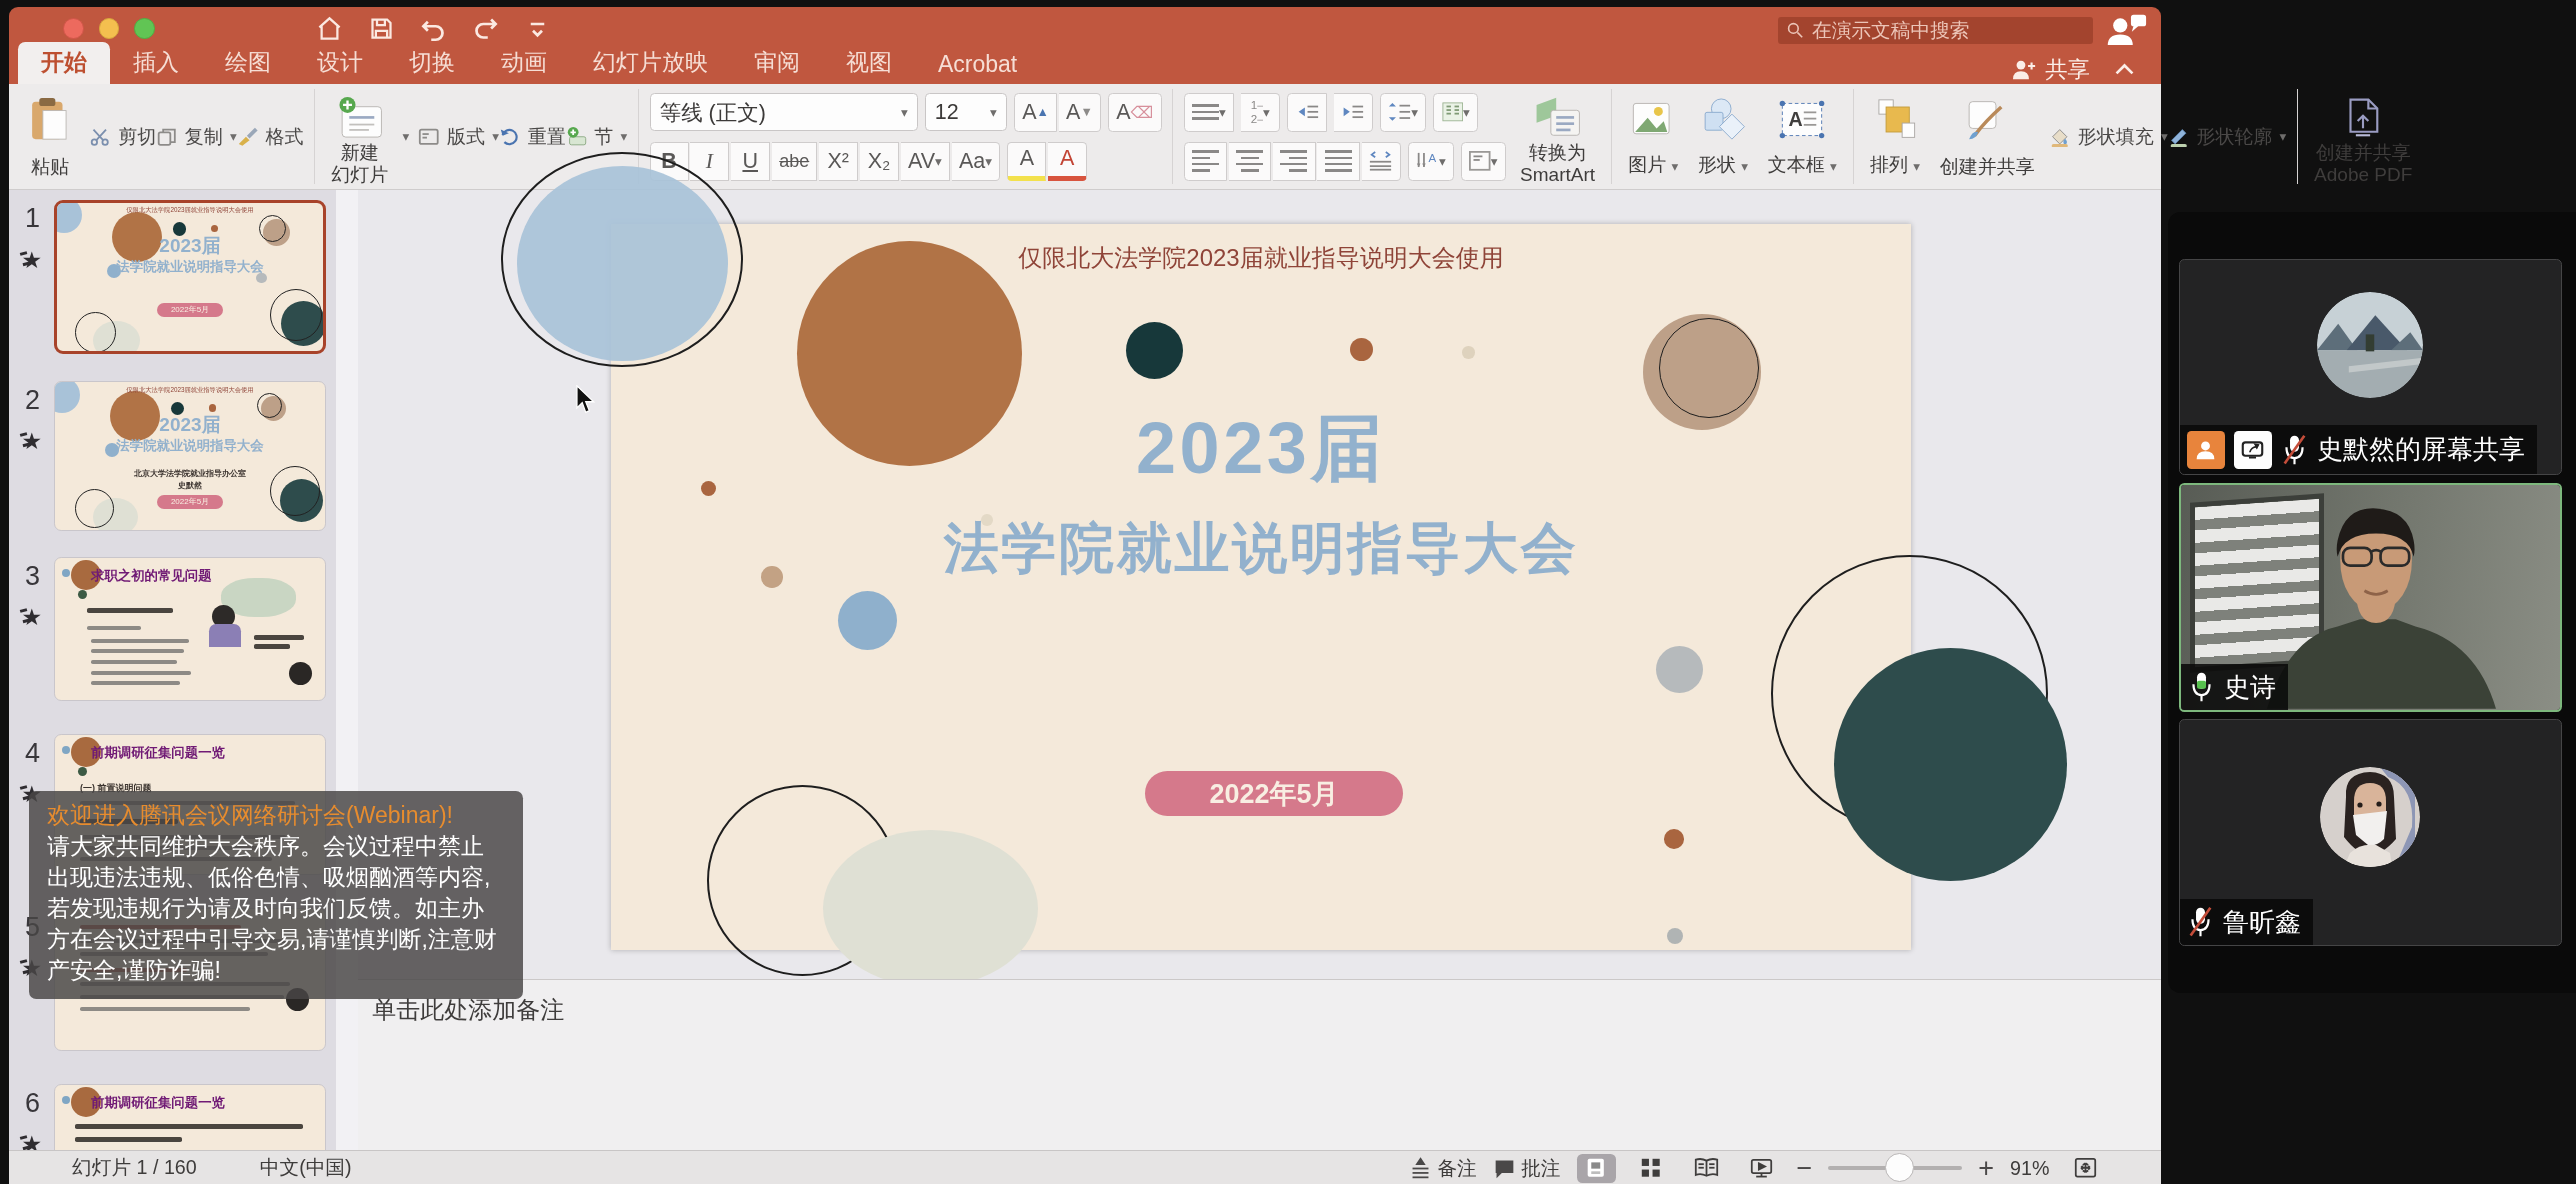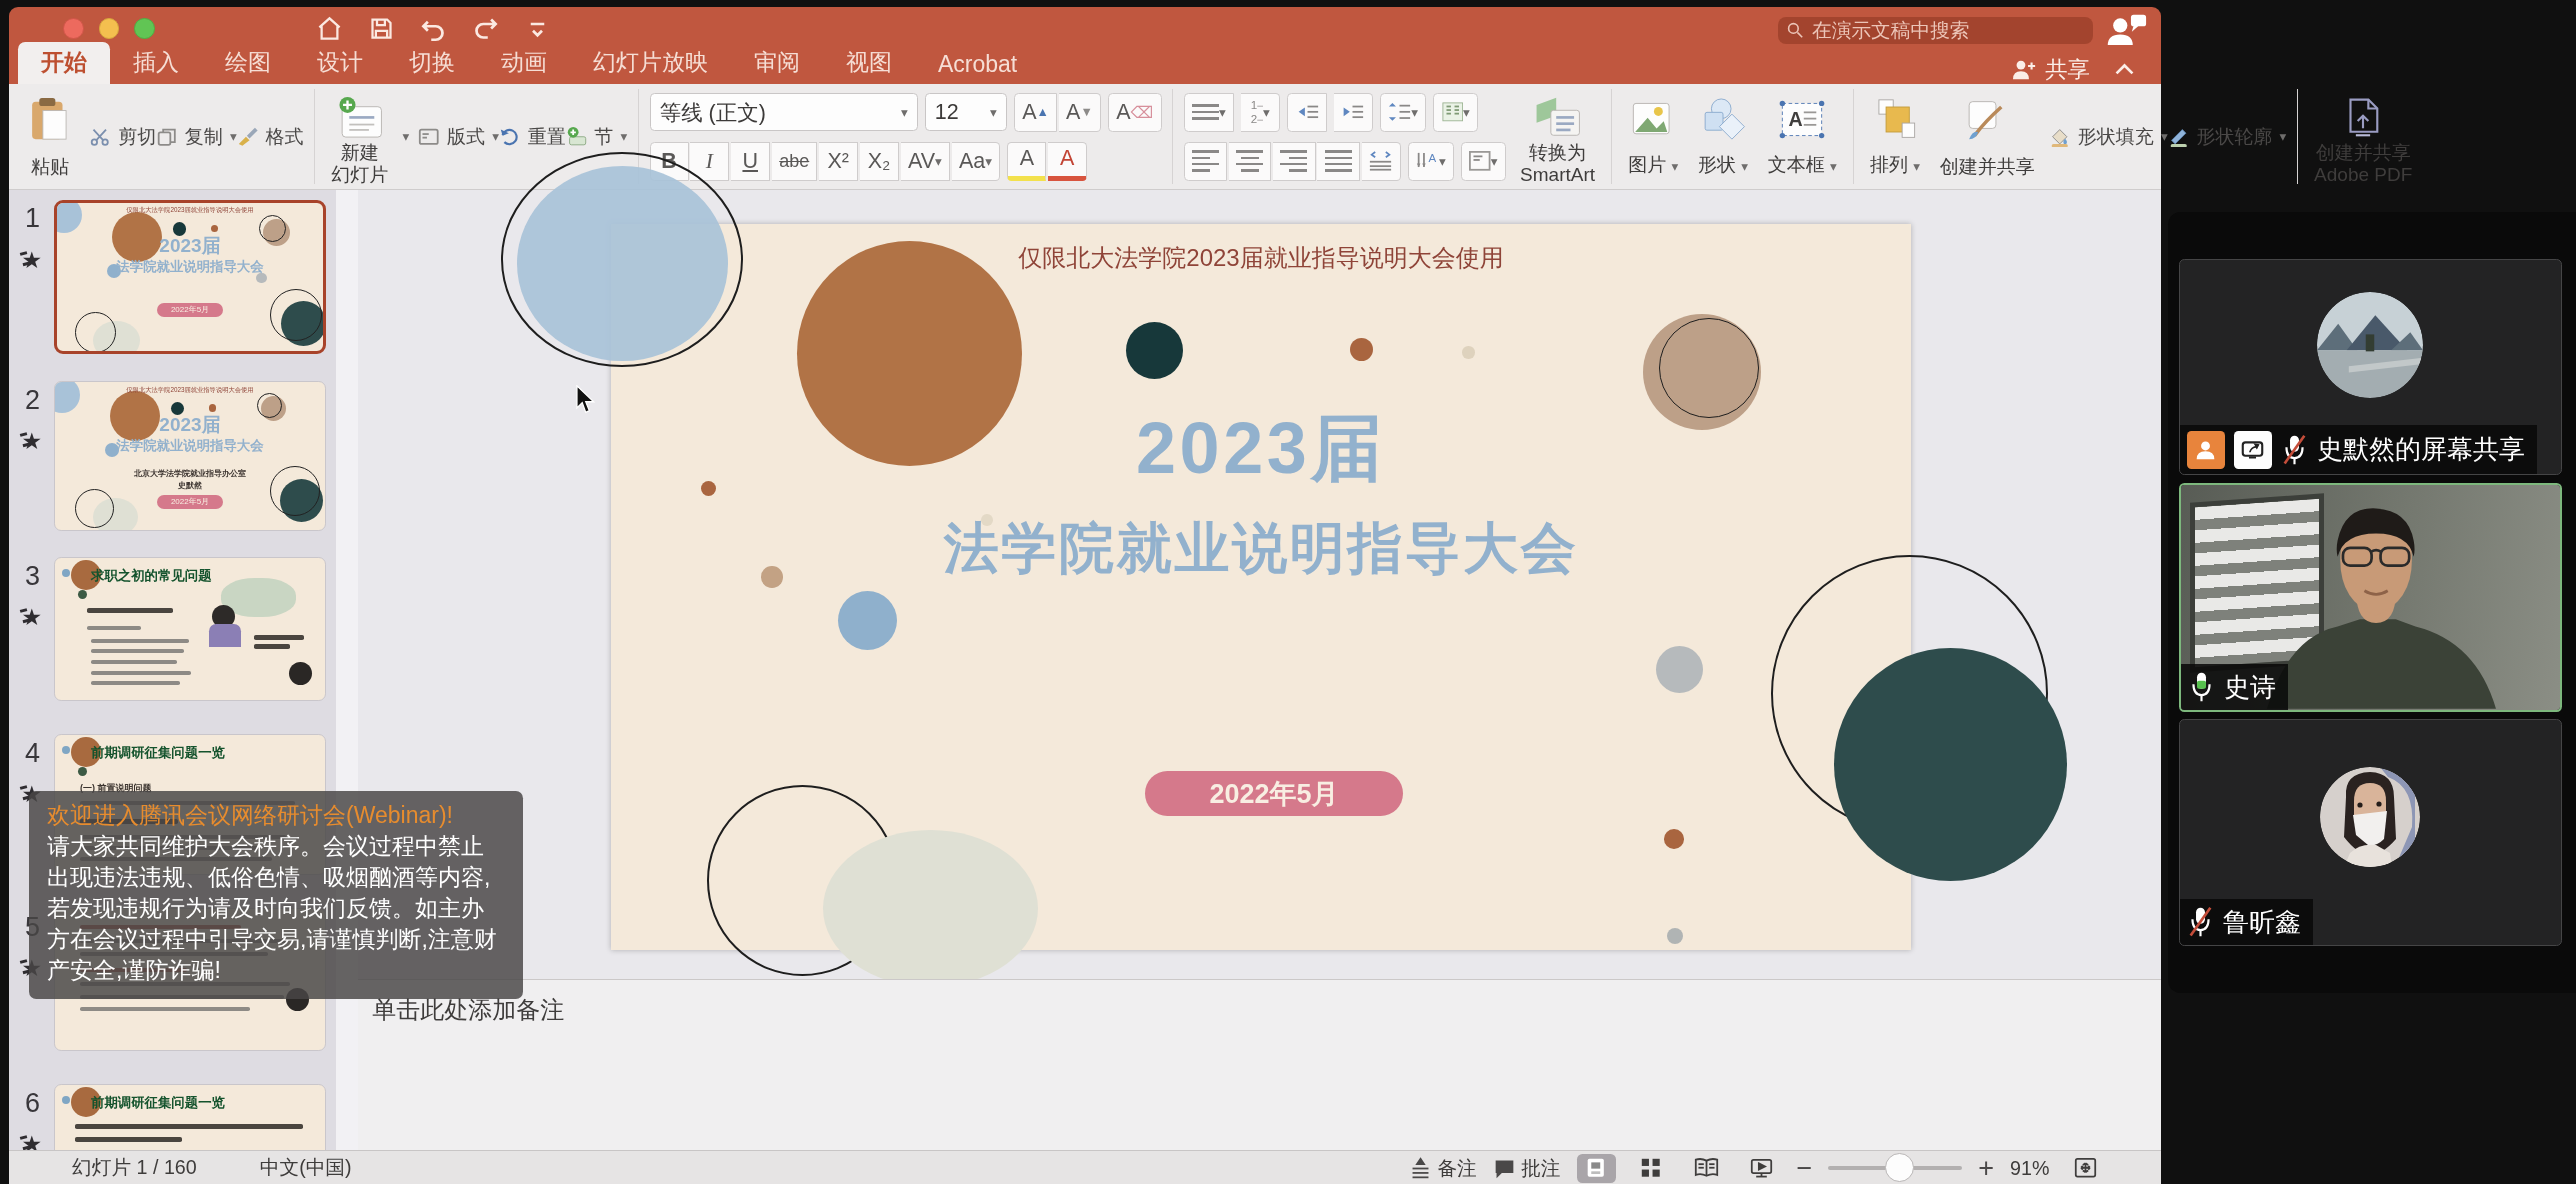--- a/index.html
+++ b/index.html
@@ -17,21 +17,21 @@
   .tl-green { background:#61c554; border:0.9px solid #4eae42; }
   .qat-ic { width:27px; height:27px; margin:0 12.5px; color:#fbe9e2; }
   .qat-ic svg { width:100%; height:100%; }
   #tb-title { position:absolute; left:50%; top:0; transform:translateX(-50%); height:43px;
               display:flex; align-items:center; gap:9px; color:#fbeee8; font-size:24px; font-weight:bold; }
   .ppt-doc-ic { width:23px; height:29px; background:#fff; border-radius:2.7px; position:relative; }
   .ppt-doc-ic::after { content:"P"; position:absolute; left:-5.4px; top:6.3px; width:18px; height:18px;
               background:#c43e1c; color:#fff; border-radius:50%; font-size:13.4px; font-weight:bold;
               display:flex; align-items:center; justify-content:center; }
   #searchbox { position:absolute; left:1769px; top:9.8px; width:315px; height:27px; background:rgba(90,20,5,.28);
-              border-radius:8px; display:flex; align-items:center; padding:0 9px; gap:9px; }
+              border-radius:3px; display:flex; align-items:center; padding:0 9px; gap:9px; }
   #searchbox .mag { width:16px; height:16px; }
   #searchbox .ph { color:#ecc5b8; font-size:19.7px; white-space:nowrap; }
   #tb-contact { position:absolute; left:2097px; top:5.4px; width:41px; height:34px; color:#fff; }
 
   
   #tabsrow { left:9px; top:50px; width:2152px; height:34px; background:#c0573f; display:flex; align-items:flex-end; }
   .tab { color:#f6ded5; font-size:23px; padding:4.5px 23px 6.3px 23px; white-space:nowrap; }
   .tab.active { background:#f2efee; color:#bd4f30; font-weight:bold; border-radius:7.2px 7.2px 0 0; }
   #tabs-right { position:absolute; right:25px; top:3.6px; display:flex; align-items:center; gap:23px; color:#fbeee8; }
   #share-btn { display:flex; align-items:center; gap:7.2px; font-size:22.4px; }
@@ -82,21 +82,21 @@
   .mini-wm { position:absolute; left:0; right:0; top:3.6px; text-align:center; font-size:6.3px; color:#8f4438; white-space:nowrap; }
   .mini-t1 { position:absolute; left:0; right:0; top:30px; text-align:center; font-size:19px; font-weight:bold; color:#92b1cd; }
   .mini-t2 { position:absolute; left:0; right:0; top:55px; text-align:center; font-size:13.4px; font-weight:bold; color:#92b1cd; white-space:nowrap; }
   .mini-org { position:absolute; left:0; right:0; top:86px; text-align:center; font-size:8px; font-weight:bold; color:#3c3430; }
   .mini-pres { position:absolute; left:0; right:0; top:98px; text-align:center; font-size:8px; font-weight:bold; color:#3c3430; }
   .mini-pill { position:absolute; left:50%; transform:translateX(-50%); width:66px; height:14.3px; background:#d5798b;
                border-radius:7.2px; color:#f8eee2; font-size:8px; text-align:center; line-height:14.3px; }
   .mc { position:absolute; border-radius:50%; }
   .mring { position:absolute; border-radius:50%; border:0.9px solid #222; }
   .mini-headc { position:absolute; left:16px; top:1.8px; width:30px; height:30px; border-radius:50%; background:#a05c2e; opacity:.9; }
-  .mini-headt { position:absolute; left:36px; top:9px; font-size:13.4px; font-weight:bold; color:#14532d; white-space:nowrap; }
+  .mini-headt { position:absolute; left:36px; top:9px; font-size:13.4px; font-weight:bold; color:#701a75; white-space:nowrap; }
   .mini-dot { position:absolute; left:7.2px; top:10.7px; width:8px; height:8px; border-radius:50%; background:#7fa6c4; }
   .bar { position:absolute; height:3.6px; background:#8d8a85; border-radius:1.8px; }
   .bar.dk { background:#4a453f; height:4.5px; }
   .bar.rd { background:#b05a4a; }
 
   #canvas { left:358px; top:190px; width:1803px; height:790px; background:#e9e8ec; }
   #slide { position:absolute; left:611px; top:224px; width:1300px; height:726px; background:#f4e9da;
            box-shadow:0 0 5.4px rgba(0,0,0,.25); }
   .deco { position:absolute; border-radius:50%; }
   .ring { position:absolute; border-radius:50%; border:2.7px solid #1e1e1e; }

